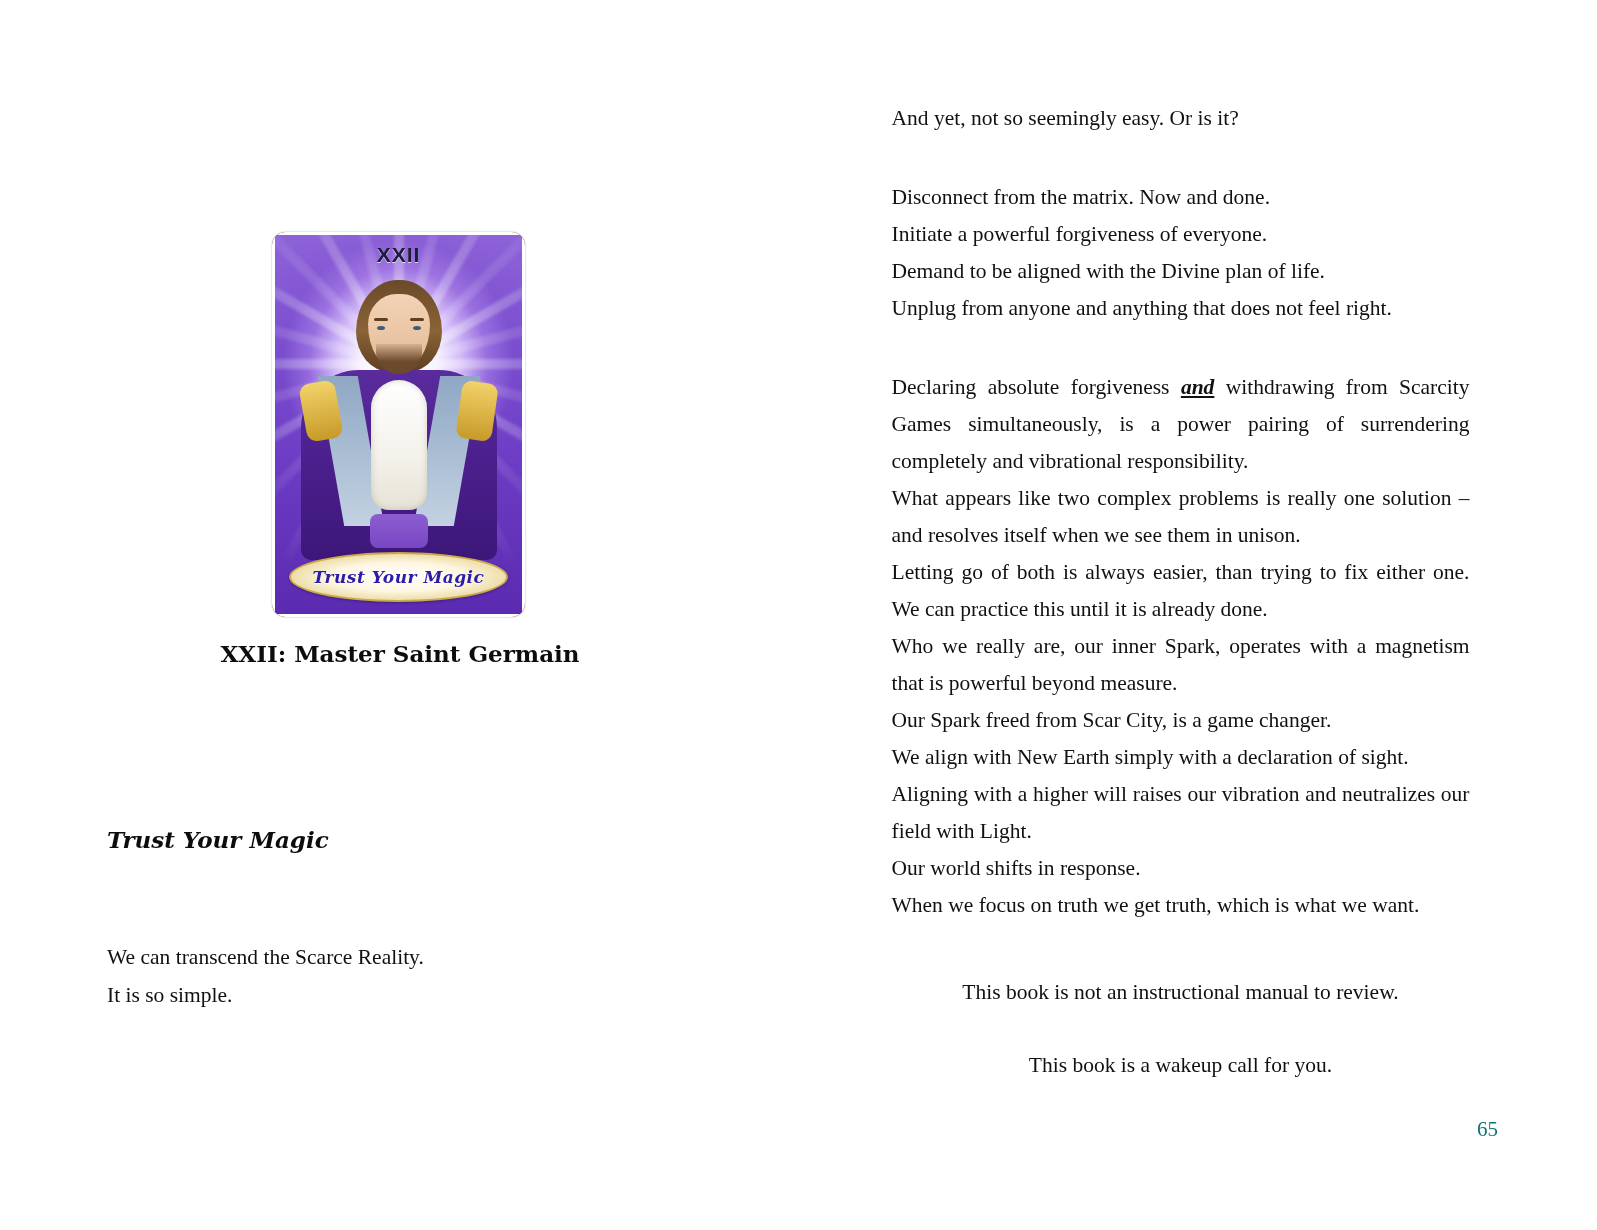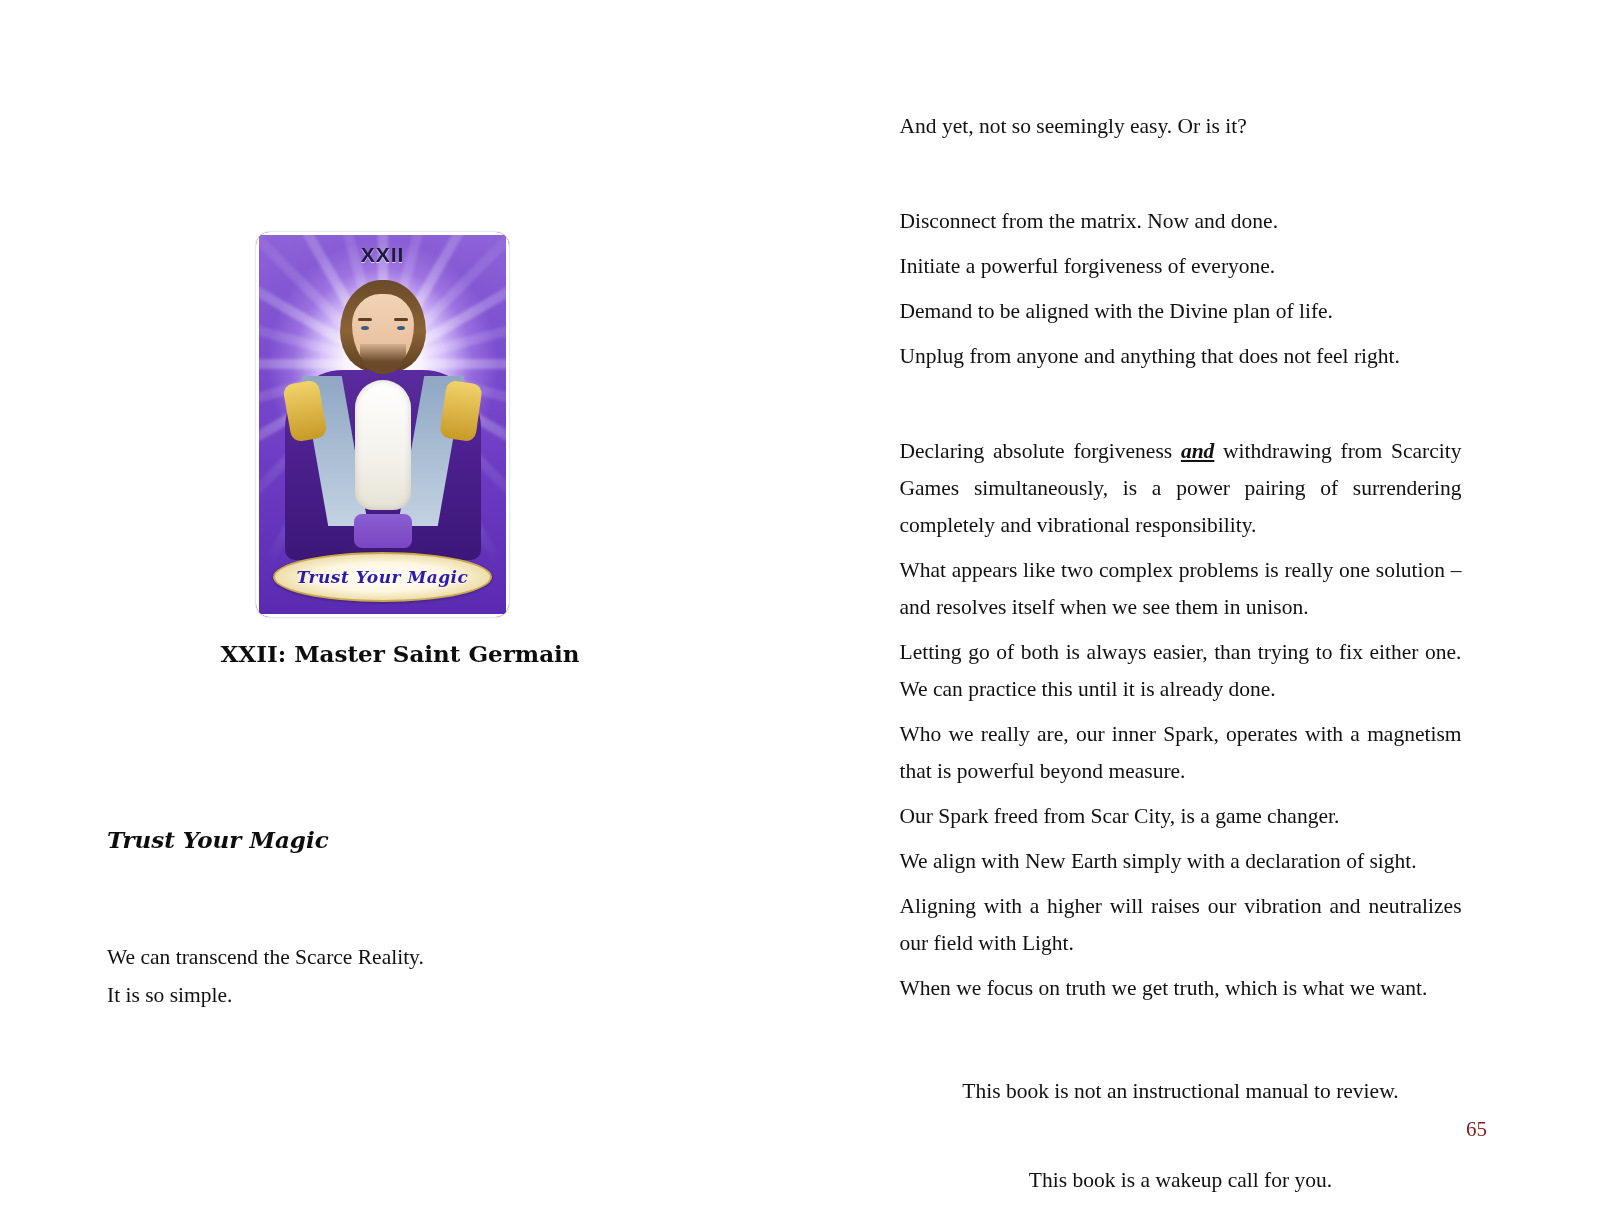--- a/index.html
+++ b/index.html
@@ -29,21 +29,21 @@
     box-sizing: border-box;
   }
 
   
   .left-page {
     padding: 0;
   }
 
   .card-figure {
     position: absolute;
-    left: 256px;
+    left: 272px;
     top: 232px;
     width: 253px;
     height: 385px;
     border-radius: 14px;
     overflow: hidden;
     box-shadow: 0 0 2px rgba(0,0,0,0.35);
     background: #7f1d1d;
   }
 
   .card-inner {
@@ -258,44 +258,44 @@
   
   .right-col {
     position: absolute;
     left: 93px;
     top: 100px;
     width: 578px;
     font-size: 21.5px;
     line-height: 37px;
   }
   .right-col p {
-    margin: 8px;
+    margin: 0;
   }
   .gap-sm { height: 36px; }
   .gap-md { height: 42px; }
   .gap-lg { height: 50px; }
 
   .just { text-align: justify; }
   .just-block { text-align: justify; }
   .just-block > span { display: inline; }
 
   .center { text-align: center; }
 
   .u-and {
     font-style: italic;
     font-weight: bold;
     text-decoration: underline;
   }
 
   .page-number {
     position: absolute;
-    right: 110px;
+    right: 99px;
     bottom: 88px;
     font-size: 21px;
-    color: #7f1d1d;
+    color: #0f766e;
   }
 </style>
 </head>
 <body>
 
 <div class="page-spread">
 
   <div class="page left-page">
 
     <div class="card-figure">
@@ -377,20 +377,21 @@
       <div class="gap-md"></div>
 
       <p class="just-block"><span>Declaring absolute forgiveness </span><span class="u-and">and</span><span> withdrawing from Scarcity Games simultaneously, is a power pairing of surrendering completely and vibrational responsibility.</span></p>
 
       <p class="just">What appears like two complex problems is really one solution – and resolves itself when we see them in unison.</p>
       <p class="just">Letting go of both is always easier, than trying to fix either one. We can practice this until it is already done.</p>
       <p class="just">Who we really are, our inner Spark, operates with a magnetism that is powerful beyond measure.</p>
       <p>Our Spark freed from Scar City, is a game changer.</p>
       <p>We align with New Earth simply with a declaration of sight.</p>
       <p class="just">Aligning with a higher will raises our vibration and neutralizes our field with Light.</p>
+      <p>Our world shifts in response.</p>
       <p>When we focus on truth we get truth, which is what we want.</p>
 
       <div class="gap-lg"></div>
 
       <p class="center">This book is not an instructional manual to review.</p>
 
       <div class="gap-sm"></div>
 
       <p class="center">This book is a wakeup call for you.</p>
     </div>

